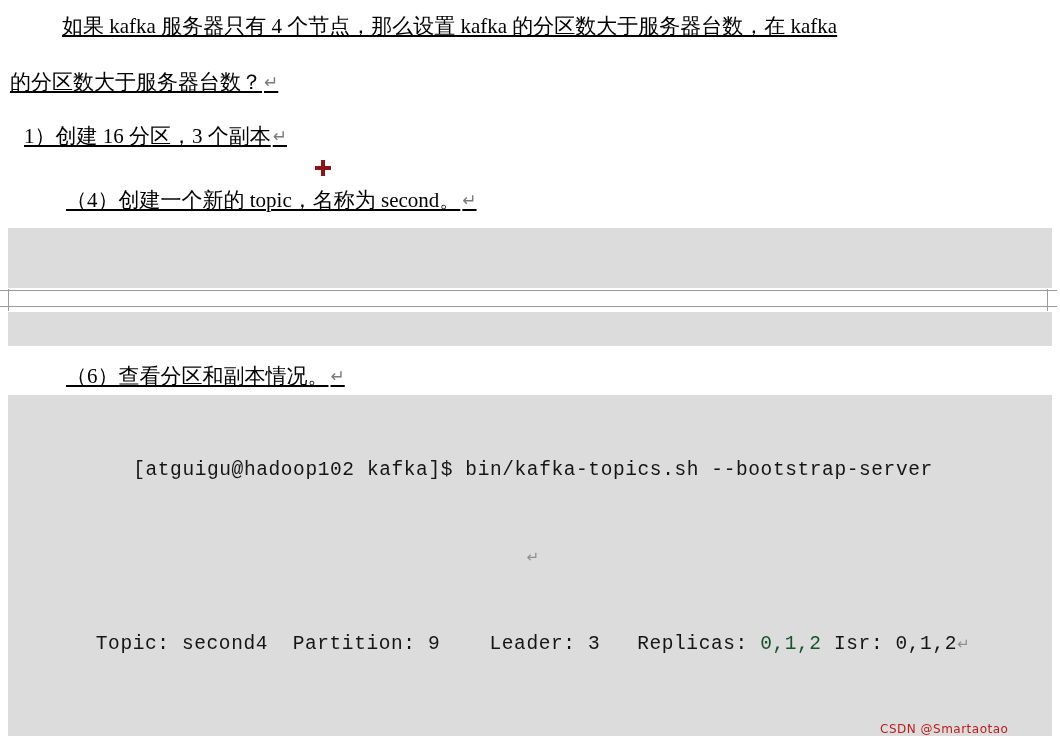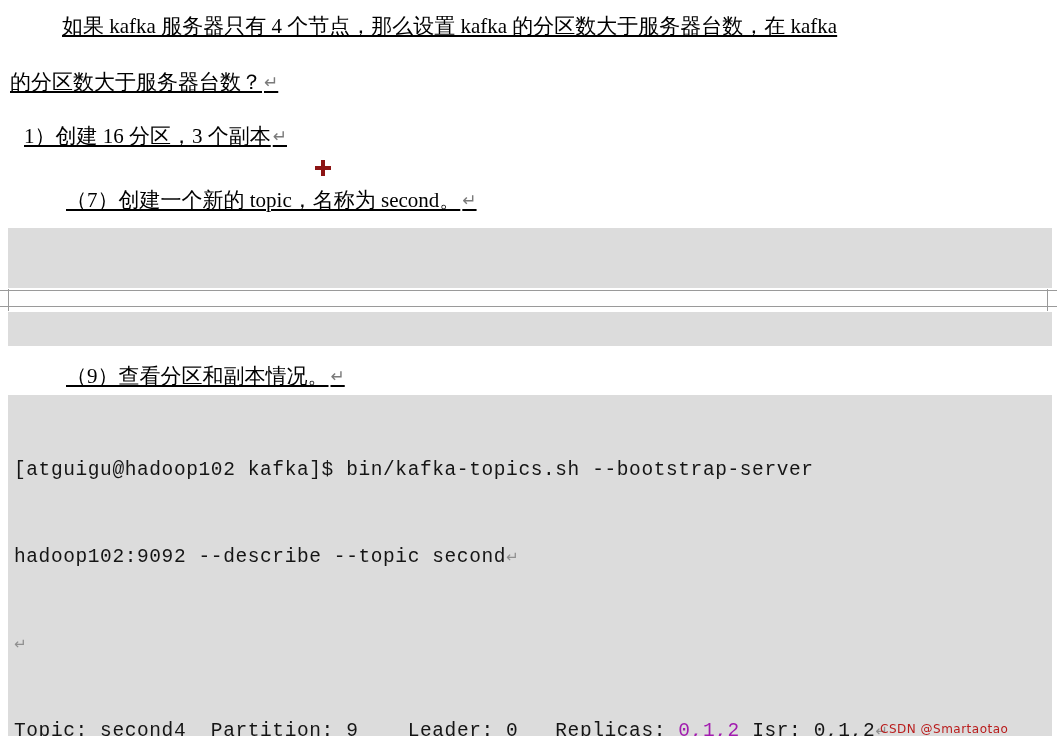--- a/index.html
+++ b/index.html
@@ -78,22 +78,22 @@
     letter-spacing: 0.6px;
     white-space: pre;
     box-sizing: border-box;
     padding: 3px 0 3px 6px;
     overflow: hidden;
   }
   #code-create-a { top: 228px; height: 60px; }
   #code-create-b { top: 312px; height: 34px; }
   #code-describe { top: 395px; height: 341px; }
 
-  .code-line { display: block; height: 29px; }
-  .kw { color: #a21caf; margin-top: 32px; }
+  .code-line { display: block; height: 29px; text-align: center; }
+  .kw { color: #14532d; margin-top: 32px; }
   .cr {
     color: #8f8f8f;
     font-family: "DejaVu Sans", sans-serif;
     font-size: 15px;
   }
 
   
   .page-break {
     position: absolute;
     left: 0;
@@ -156,21 +156,21 @@
   <span>的分区数大于服务器台数？</span><span class="pilcrow">↵</span>
 </div>
 
 <div class="prose p-body" id="para-step1">
   <span>1）创建 16 分区，3 个副本</span><span class="pilcrow">↵</span>
 </div>
 
 <div class="cursor-cross"></div>
 
 <div class="prose p-body" id="para-sub1">
-  <span>（7）创建一个新的 topic，名称为 second。</span><span class="pilcrow">↵</span>
+  <span>（4）创建一个新的 topic，名称为 second。</span><span class="pilcrow">↵</span>
 </div>
 
 <div class="code-block" id="code-create-a">
   
   
 </div>
 
 <div class="page-break">
   <div class="pb-rule top"></div>
   <div class="pb-rule bot"></div>
@@ -180,25 +180,24 @@
   <div class="pb-tick l2"></div>
   <div class="pb-tick r1"></div>
   <div class="pb-tick r2"></div>
 </div>
 
 <div class="code-block" id="code-create-b">
   
 </div>
 
 <div class="prose p-body" id="para-sub2">
-  <span>（9）查看分区和副本情况。</span><span class="pilcrow">↵</span>
+  <span>（6）查看分区和副本情况。</span><span class="pilcrow">↵</span>
 </div>
 
 <div class="code-block" id="code-describe">
   <span class="code-line"><span>[atguigu@hadoop102 kafka]$ </span><span>bin/kafka-topics.sh --bootstrap-server</span></span>
-  <span class="code-line"><span>hadoop102:9092 --describe --topic second</span><span class="cr">↵</span></span>
   <span class="code-line"><span class="cr">↵</span></span>
-  <span id="rows-group-1"><span class="code-line"><span>Topic: second4  </span><span>Partition: 9    </span><span>Leader: 0   </span><span>Replicas: </span><span class="kw">0,1,2</span><span> Isr: 0,1,2</span><span class="cr">↵</span></span></span>
+  <span id="rows-group-1"><span class="code-line"><span>Topic: second4  </span><span>Partition: 9    </span><span>Leader: 3   </span><span>Replicas: </span><span class="kw">0,1,2</span><span> Isr: 0,1,2</span><span class="cr">↵</span></span></span>
   
   
 </div>
 
 <div class="watermark">CSDN @Smartaotao</div>
 
 </body></html>

